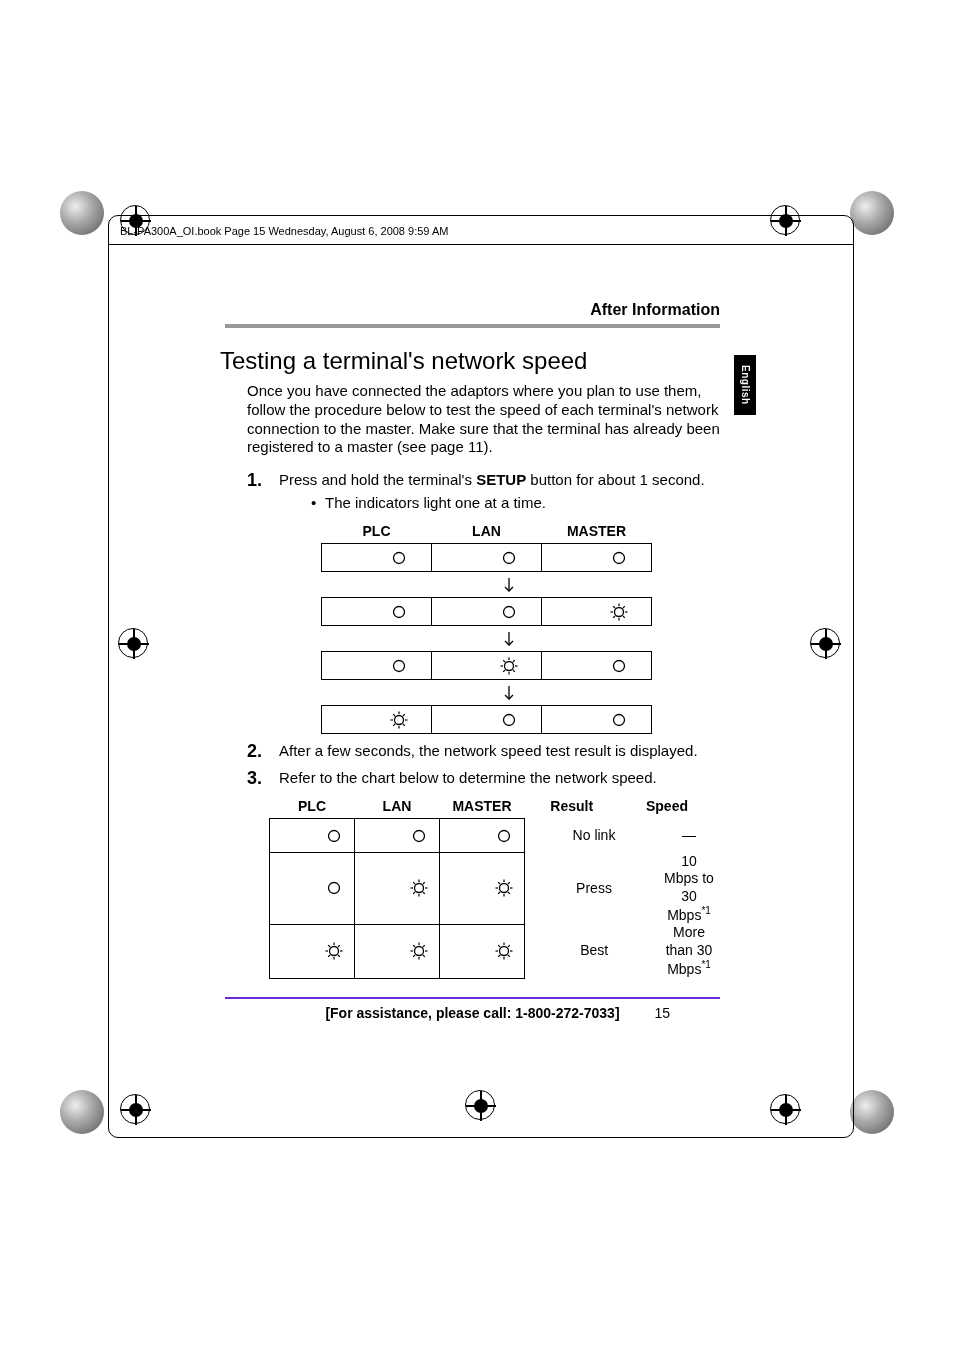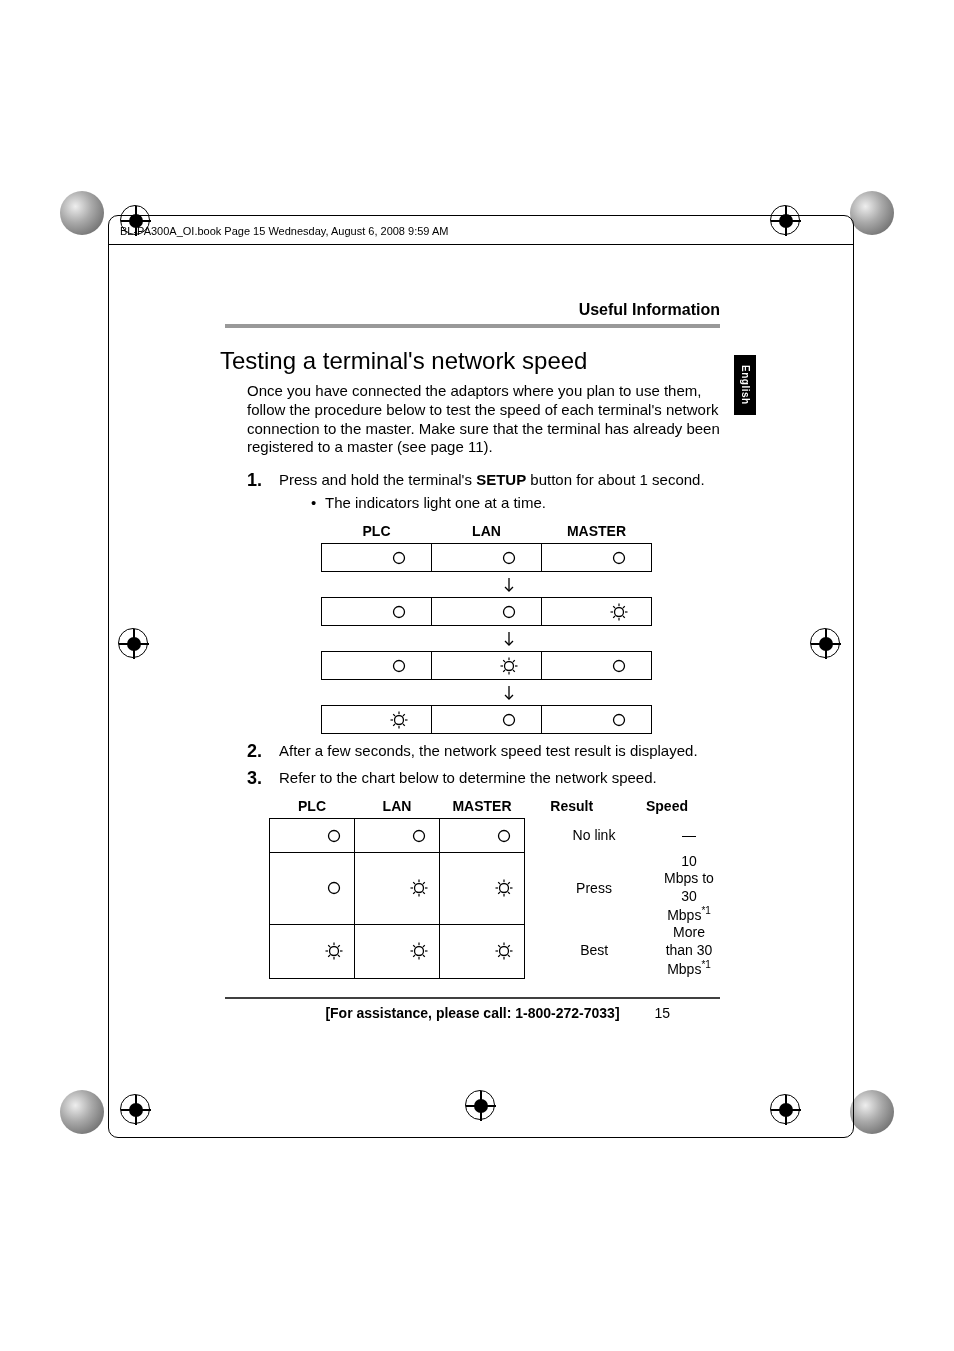--- a/index.html
+++ b/index.html
@@ -149,21 +149,21 @@
   table.ind.t1 td.arrow-row { height: 26px; }
   table.ind.t2 td.cell { width: 85px; height: 50px; vertical-align: middle; }
   table.ind.t2 th.extra, table.ind.t2 td.extra {
     width: 95px;
     border: none;
   }
   table.ind.t2 td.extra { vertical-align: middle; }
   .footnote-ref { font-size: 10px; vertical-align: super; }
   
   .footer-rule {
-    border-top: 2px solid #404040;
+    border-top: 2px solid #6d28d9;
     margin-top: 18px;
     padding-top: 6px;
     display: flex;
     justify-content: space-between;
     font-size: 14px;
   }
   .footer-rule .assist { font-weight: bold; margin: 0 auto; }
   .footer-rule .pnum { position: absolute; right: 50px; }
   svg.icon { width: 18px; height: 18px; vertical-align: middle; }
 </style>
@@ -239,21 +239,21 @@
   <div class="reg-target">
       <div class="inner"></div>
     </div>
 </div>
 
 <div class="page-frame"></div>
 <div class="book-meta">BL-PA300A_OI.book  Page 15  Wednesday, August 6, 2008  9:59 AM</div>
 <div class="book-meta-line"></div>
 
 <div class="content">
-  <div class="section-header">Useful Information</div>
+  <div class="section-header">After Information</div>
   <div class="section-rule"></div>
 
   <h1 class="title">Testing a terminal's network speed</h1>
 
   <div class="side-tab">English</div>
 
   <p class="intro">Once you have connected the adaptors where you plan to use them, follow the procedure below to test the speed of each terminal's network connection to the master. Make sure that the terminal has already been registered to a master (see page 11).</p>
 
   <ol class="steps">
     <li>

